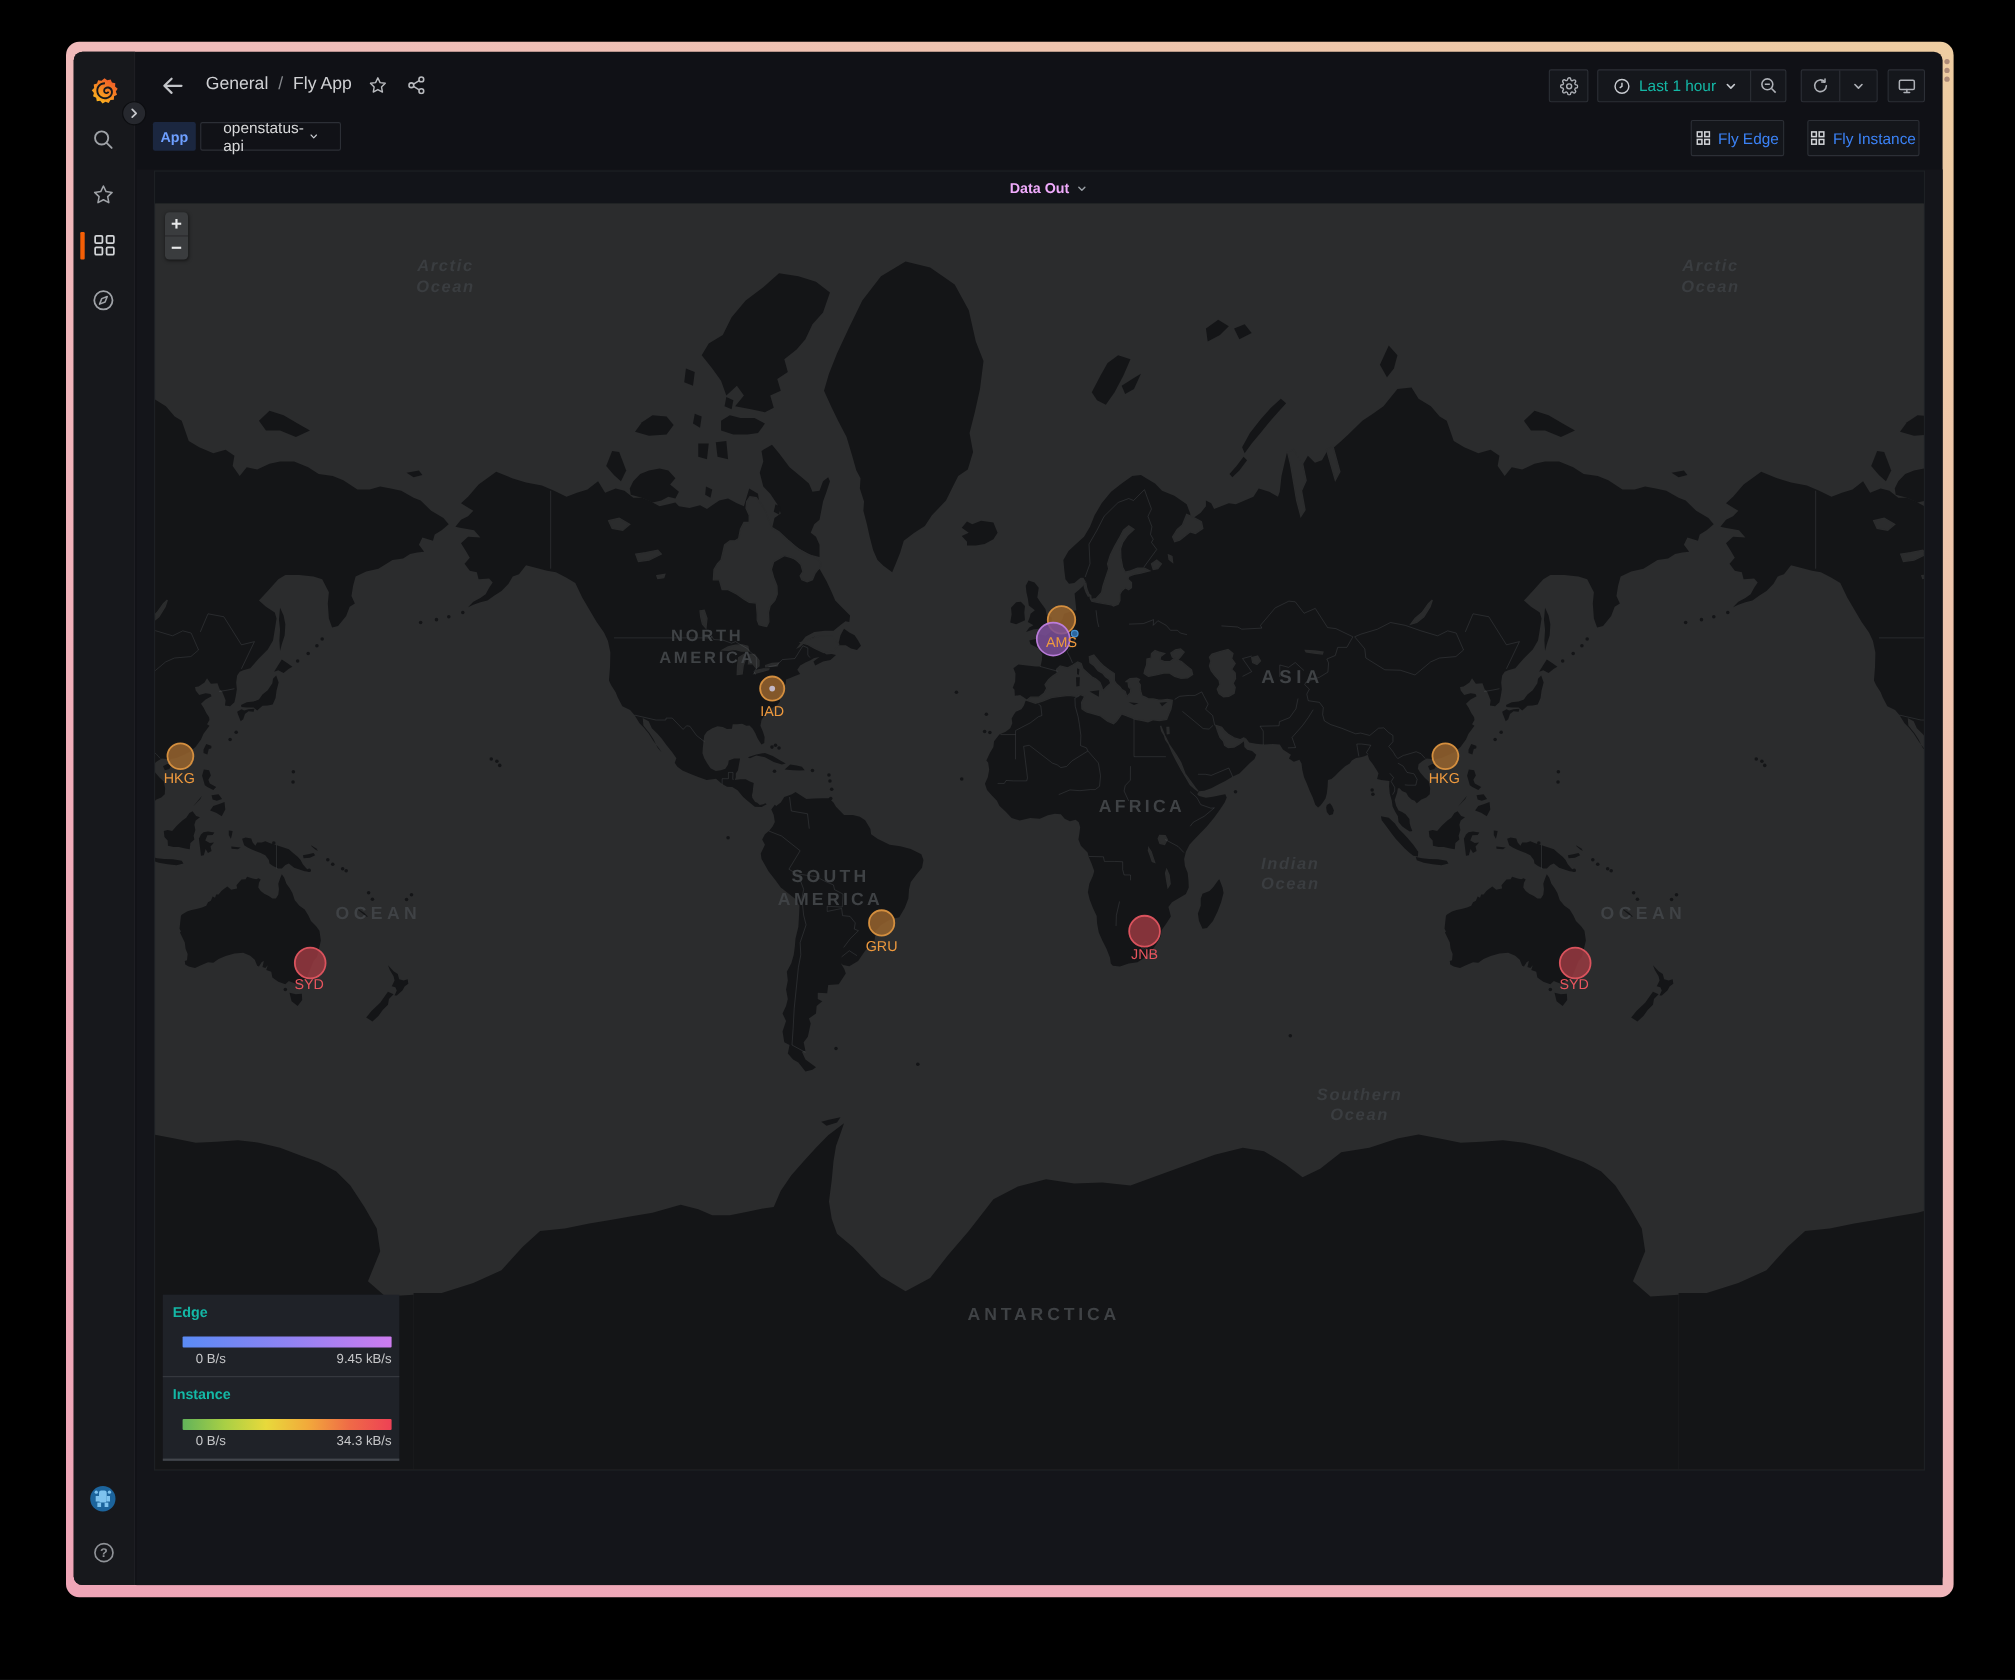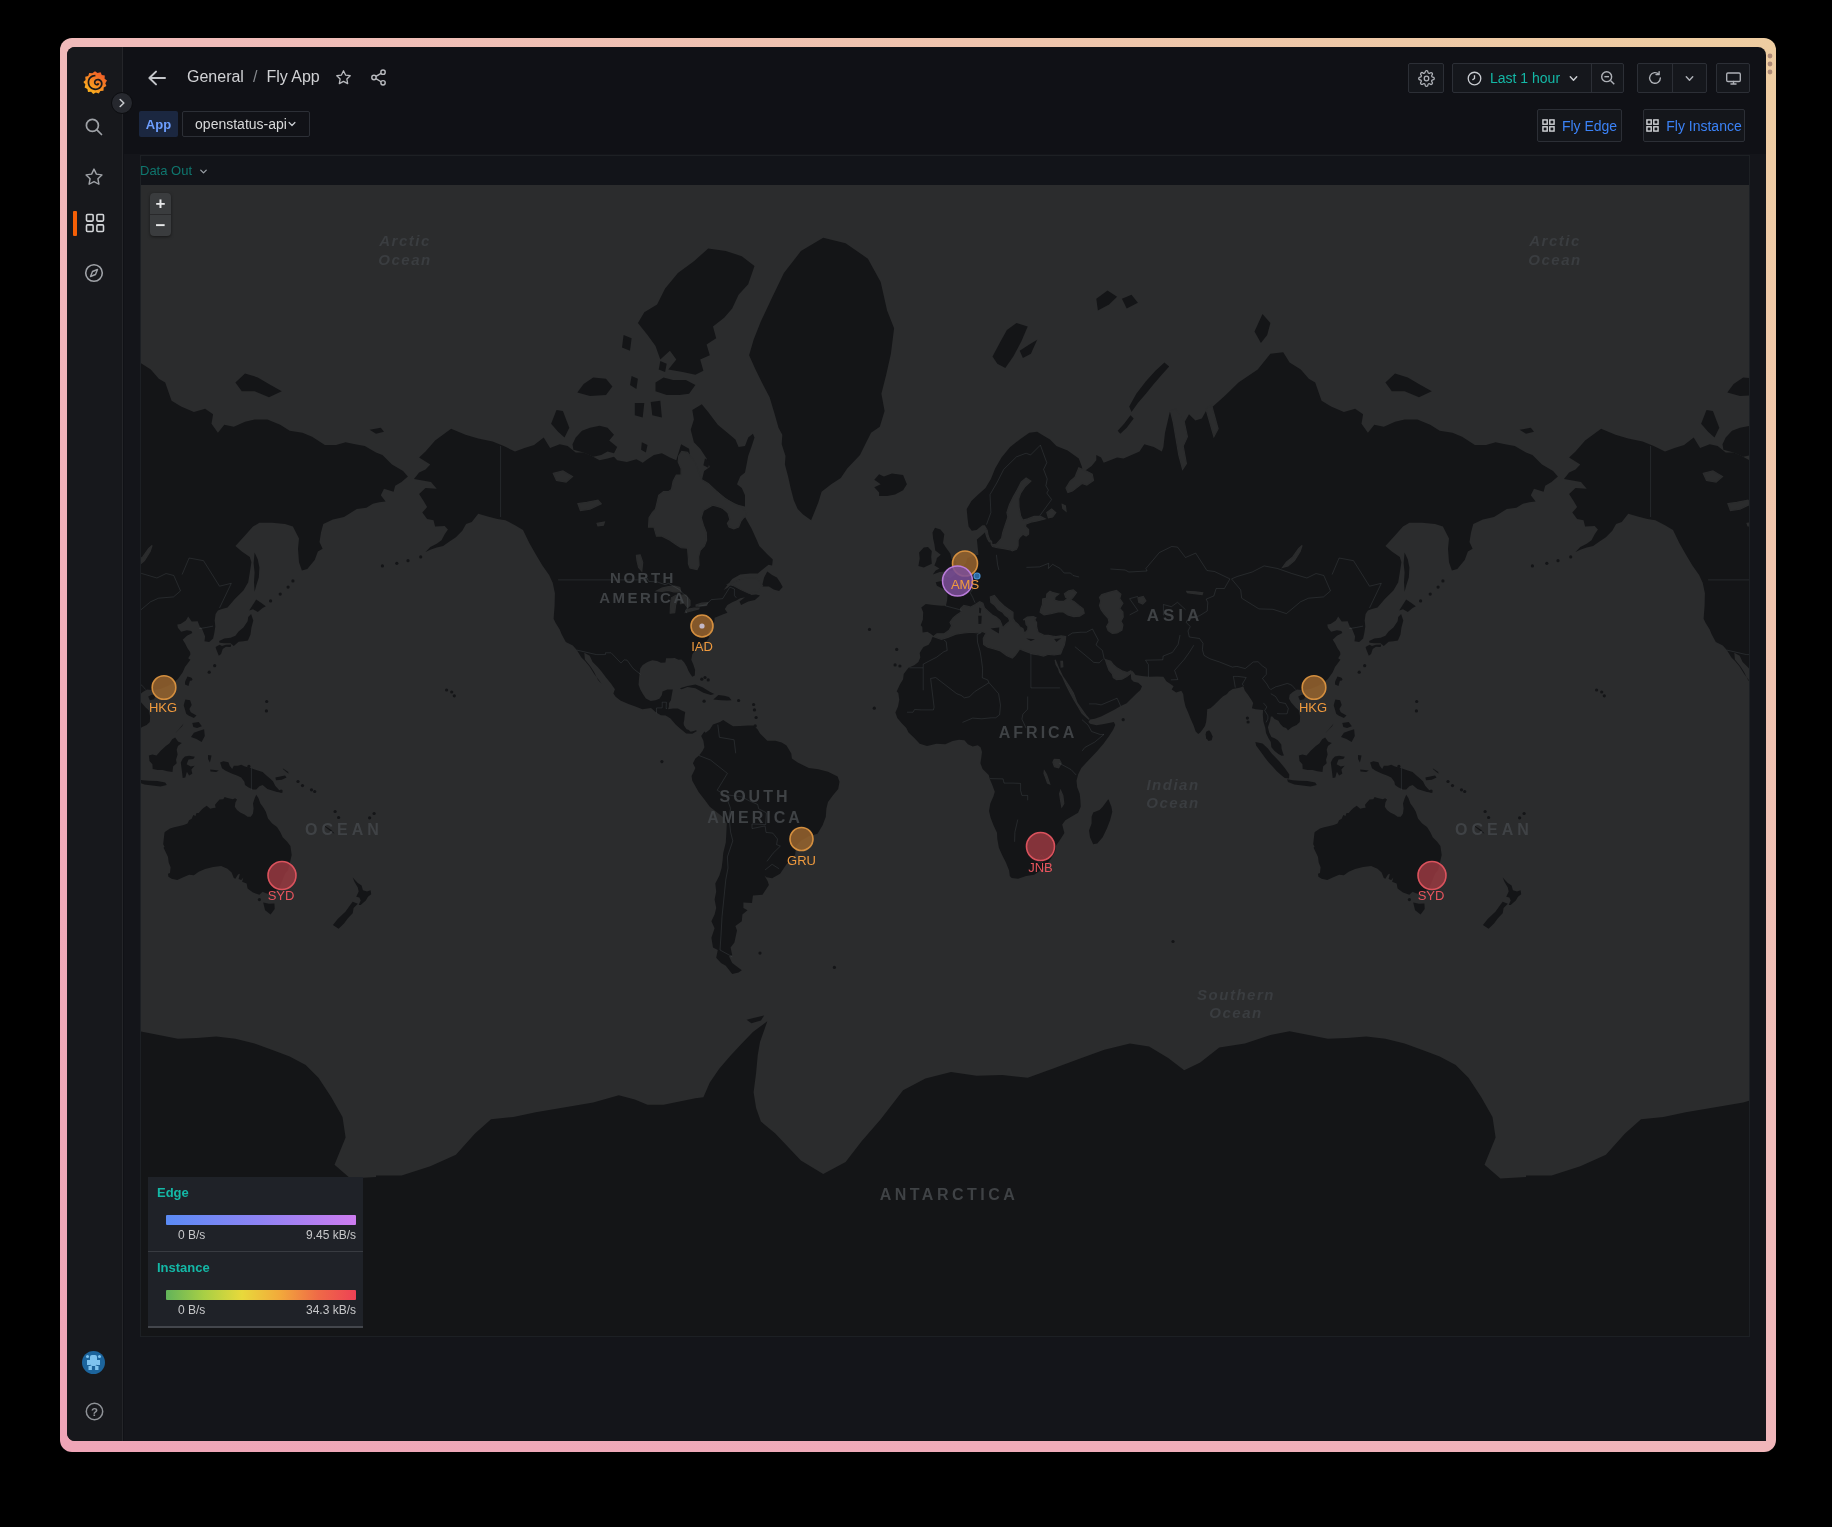--- a/index.html
+++ b/index.html
@@ -9,21 +9,21 @@
 .wininner{left:67px;top:47px;width:1699px;height:1394px;background:#101116;border-radius:8px}
 .sidebar{left:67px;top:47px;width:56px;height:1394px;background:#17181c;border-right:1px solid #242529;border-radius:8px 0 0 8px}
 svg.ic{display:block}
 .navtxt{color:#d0d1d4;font-size:16px}
 .btn1{background:#15171c;border:1px solid #2c2f36;border-radius:2px;display:flex;align-items:center;justify-content:center;color:#aeb1b7}
 .grp{background:#15171c;border:1px solid #2c2f36;border-radius:2px;display:flex;align-items:center;color:#14b8a6}
 .chip{background:#1b2740;border-radius:2px;display:flex;align-items:center;justify-content:center;color:#6e9fff;font-size:13px;font-weight:700}
 .drop{background:#111217;border:1px solid #2c2f36;border-radius:2px;display:flex;align-items:center;color:#d8d9da;font-size:14px}
 .flybtn{background:#14161b;border:1px solid #2c2f36;border-radius:2px;display:flex;align-items:center;justify-content:center;color:#3b82f6;font-size:14px;font-weight:500;gap:7px;white-space:nowrap}
 .panel{left:140px;top:155px;width:1610px;height:1182px;border:1px solid #1d2024;background:#121419}
-.phead{left:140px;top:155px;width:1610px;height:30px;display:flex;align-items:center;justify-content:flex-start;color:#0f766e;font-size:13px;font-weight:400;gap:5px}
+.phead{left:140px;top:155px;width:1610px;height:30px;display:flex;align-items:center;justify-content:center;color:#f0abfc;font-size:13px;font-weight:700;gap:5px}
 .map{left:141px;top:185px;width:1608px;height:1151px;background:#2b2c2d;overflow:hidden}
 .zbtns{left:150px;top:193px;width:21px;background:#3a3c3e;border-radius:4px;box-shadow:0 1px 3px rgba(0,0,0,.5)}
 .zb{width:21px;height:21px;display:flex;align-items:center;justify-content:center;color:#e8e9ea;font-size:17px;font-weight:700;line-height:1}
 .legend{left:148px;top:1177px;width:215px;background:#1f2228;border-bottom:2px solid #43464c}
 .legsec{padding:8px 7px 9px 9px}
 .legtitle{color:#14b8a6;font-size:13px;font-weight:700;margin-bottom:15px}
 .legbar{height:10px;border-radius:1px;margin-left:9px}
 .leglabs{display:flex;justify-content:space-between;color:#c7c8ca;font-size:12px;margin-top:3px;margin-left:21px}
 .legsep{height:1px;background:#383b41}
 </style></head>
@@ -155,21 +155,21 @@
   </div>
 </div>
 <div class="abs btn1" style="left:1716px;top:63px;width:34px;height:30px">
 <svg width="17" height="17" viewBox="0 0 20 20" fill="none" stroke="#aeb1b7" stroke-width="1.6">
       <rect x="2" y="3.5" width="16" height="10" rx="1.5"></rect>
       <path d="M10 13.5 L10 16 M7 16.5 L13 16.5" stroke-linecap="round"></path>
     </svg>
   </div>
 
 <div class="abs chip" style="left:139px;top:111px;width:39px;height:26px">App</div>
-<div class="abs drop" style="left:182px;top:111px;width:128px;height:26px;padding:0 5px;justify-content:center">
+<div class="abs drop" style="left:182px;top:111px;width:128px;height:26px;padding:0 20px;justify-content:space-between">
     <span>openstatus-api</span>
 <svg width="10" height="10" viewBox="0 0 12 12">
       <path d="M2.5 4.2 L6 7.8 L9.5 4.2" stroke="#c9ccd1" stroke-width="1.5" fill="none" stroke-linecap="round" stroke-linejoin="round"></path>
     </svg>
   </div>
 <div class="abs flybtn" style="left:1537px;top:109px;width:85px;height:33px">
 <svg width="13" height="13" viewBox="0 0 14 14">
       <g stroke="#d3d5d9" stroke-width="1.5" fill="none">
         <rect x="1" y="1" width="4.6" height="4.6"></rect>
         <rect x="8.4" y="1" width="4.6" height="4.6"></rect>

